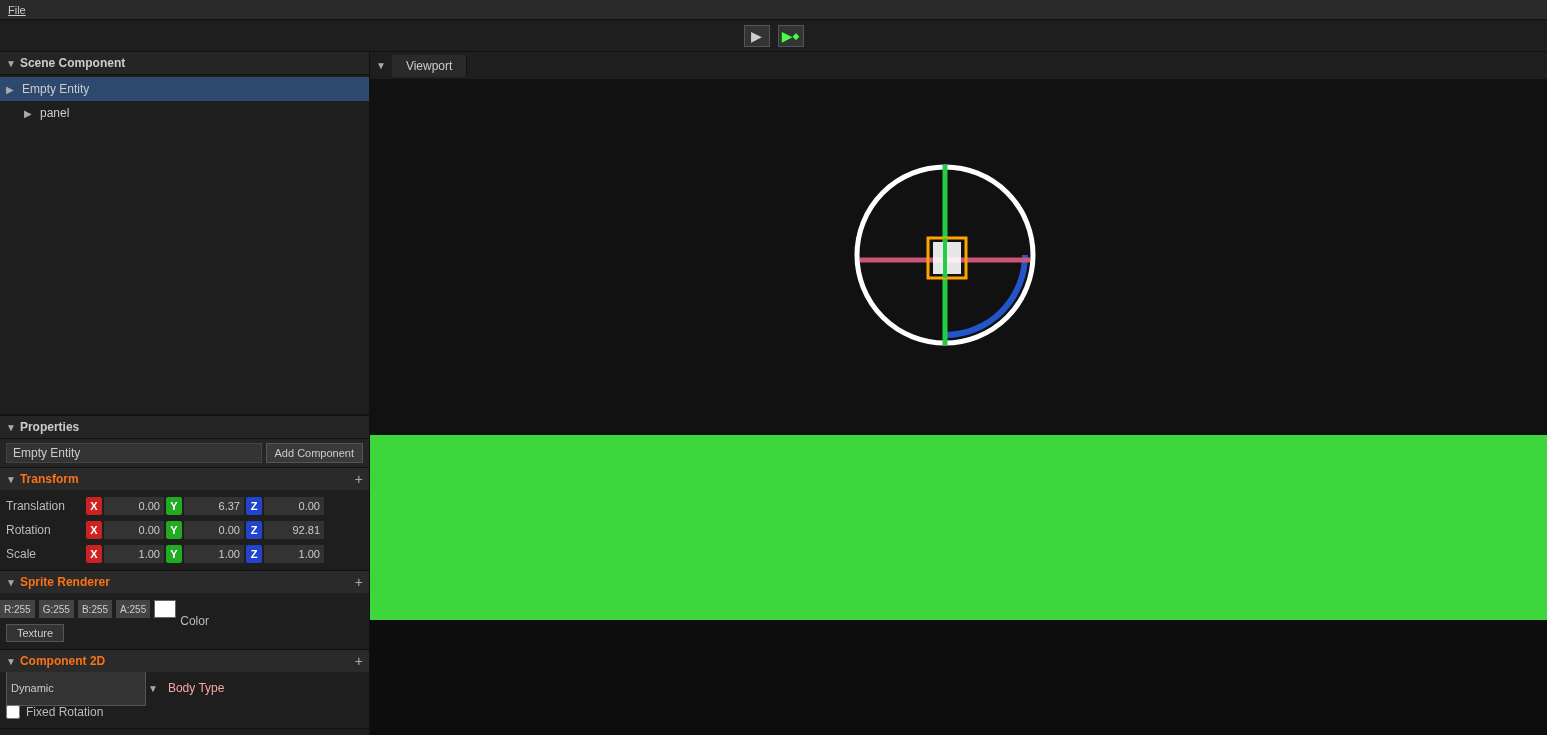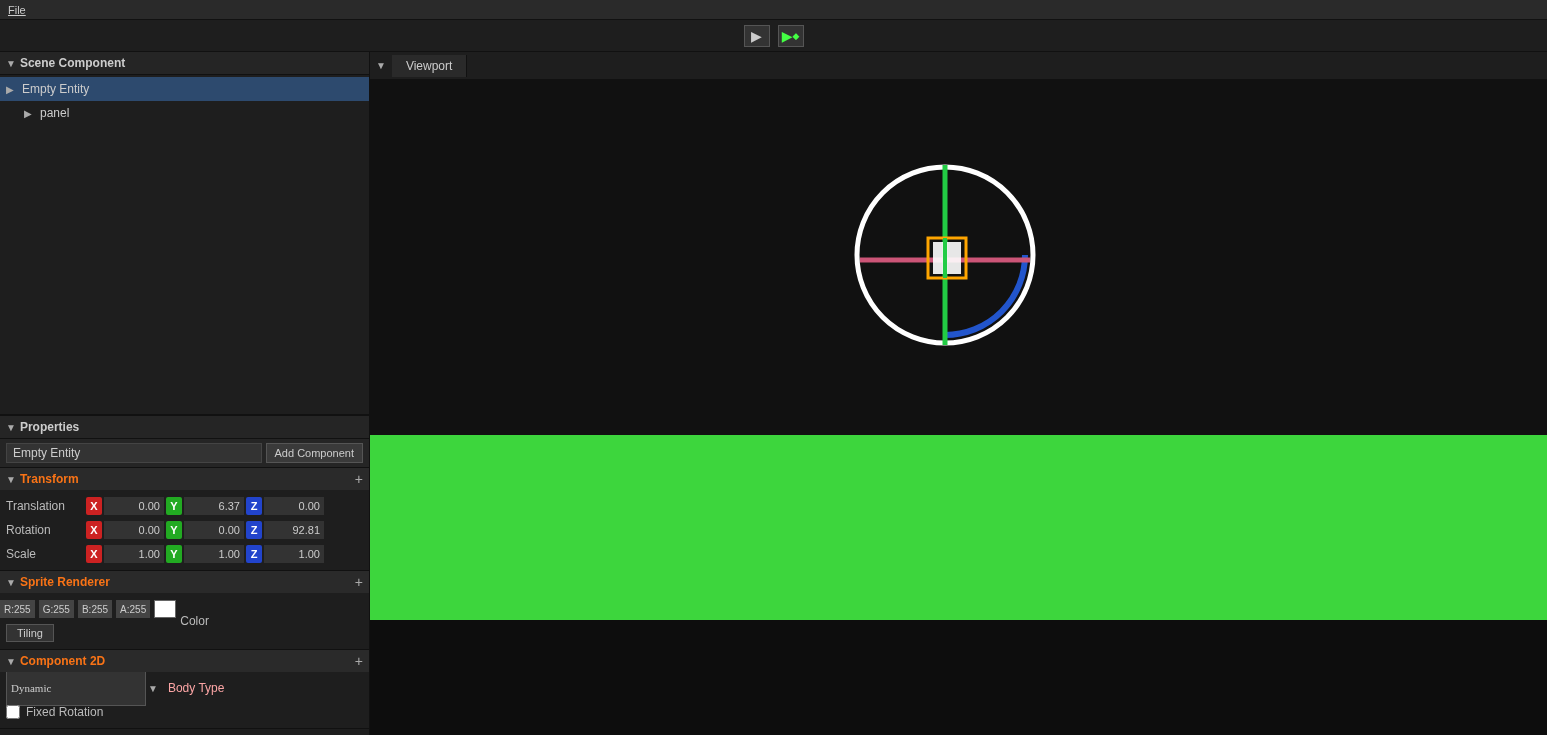--- a/index.html
+++ b/index.html
@@ -298,21 +298,20 @@
       background: #333;
       border: 1px solid #555;
       color: #ccc;
       font-size: 11px;
       padding: 1px 4px;
       width: 140px;
       height: 36px;
       appearance: none;
       -webkit-appearance: none;
       cursor: pointer;
-      font-family: Liberation Serif, serif;
     }
     .body-type-dropdown {
       display: flex;
       align-items: center;
       gap: 2px;
     }
     .dropdown-arrow {
       color: #aaa;
       font-size: 10px;
     }
@@ -508,21 +507,21 @@
         <div class="component-body">
           <div class="color-row">
             <button class="channel-btn">R:255</button>
             <button class="channel-btn">G:255</button>
             <button class="channel-btn">B:255</button>
             <button class="channel-btn">A:255</button>
             <div class="color-preview" style="background:#ffffff;"></div>
             <span class="color-label">Color</span>
           </div>
           <div class="texture-row">
-            <button class="texture-btn">Tiling</button>
+            <button class="texture-btn">Texture</button>
           </div>
         </div>
       </div>
 
       <div class="component-section">
         <div class="component-header">
           <span style="color:#aaa;font-size:10px;margin-right:4px;">▼</span>
           <span class="comp-title">Component 2D</span>
           <span class="plus-btn">+</span>
         </div>

